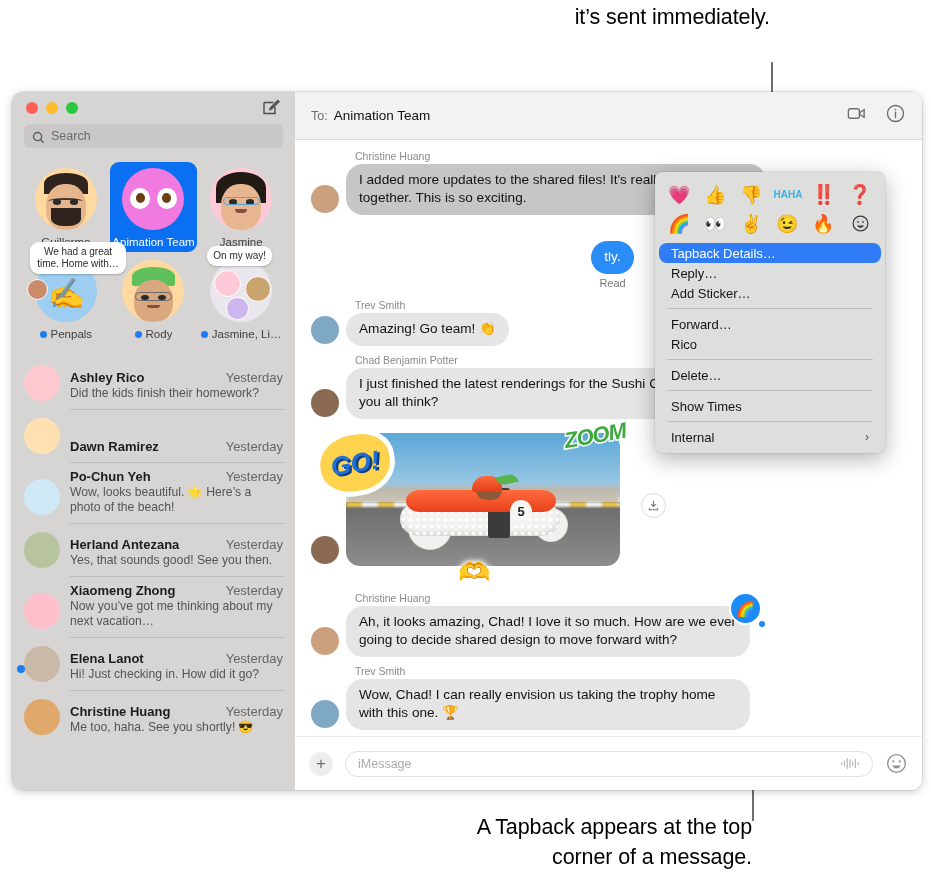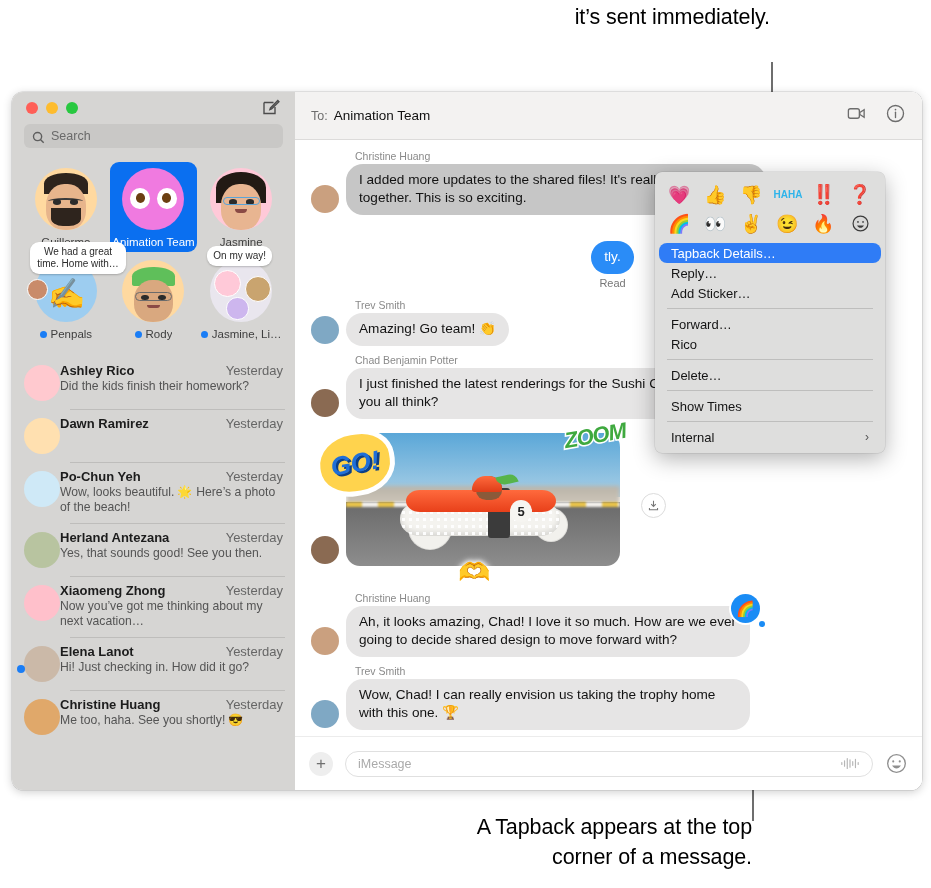--- a/index.html
+++ b/index.html
@@ -84,22 +84,22 @@
   .bubblepop {
     position: absolute; background: #fff; color: #2b2b2b;
     font-size: 10px; line-height: 12px; border-radius: 9px;
     padding: 4px 6px; box-shadow: 0 1px 2px rgba(0,0,0,.22);
     z-index: 4; text-align: center;
   }
 
   
   .convlist { flex: 1; overflow: hidden; padding-top: 2px; }
   .conv {
-    display: flex; padding: 7px 12px 8px 12px;
-    position: relative; align-items: flex-start;
+    display: flex; gap: 10px; padding: 7px 12px 8px 12px;
+    position: relative; align-items: flex-end;
   }
   .conv + .conv::before {
     content:""; position: absolute; left: 58px; right: 10px; top: 0;
     height: 1px; background: rgba(0,0,0,0.11);
   }
   .conv .unread {
     position: absolute; left: 5px; top: 28px;
     width: 8px; height: 8px; border-radius: 50%; background: #1a7df5;
   }
   .conv .cav { width: 36px; height: 36px; border-radius: 50%; flex: 0 0 36px; margin-top:2px; }

